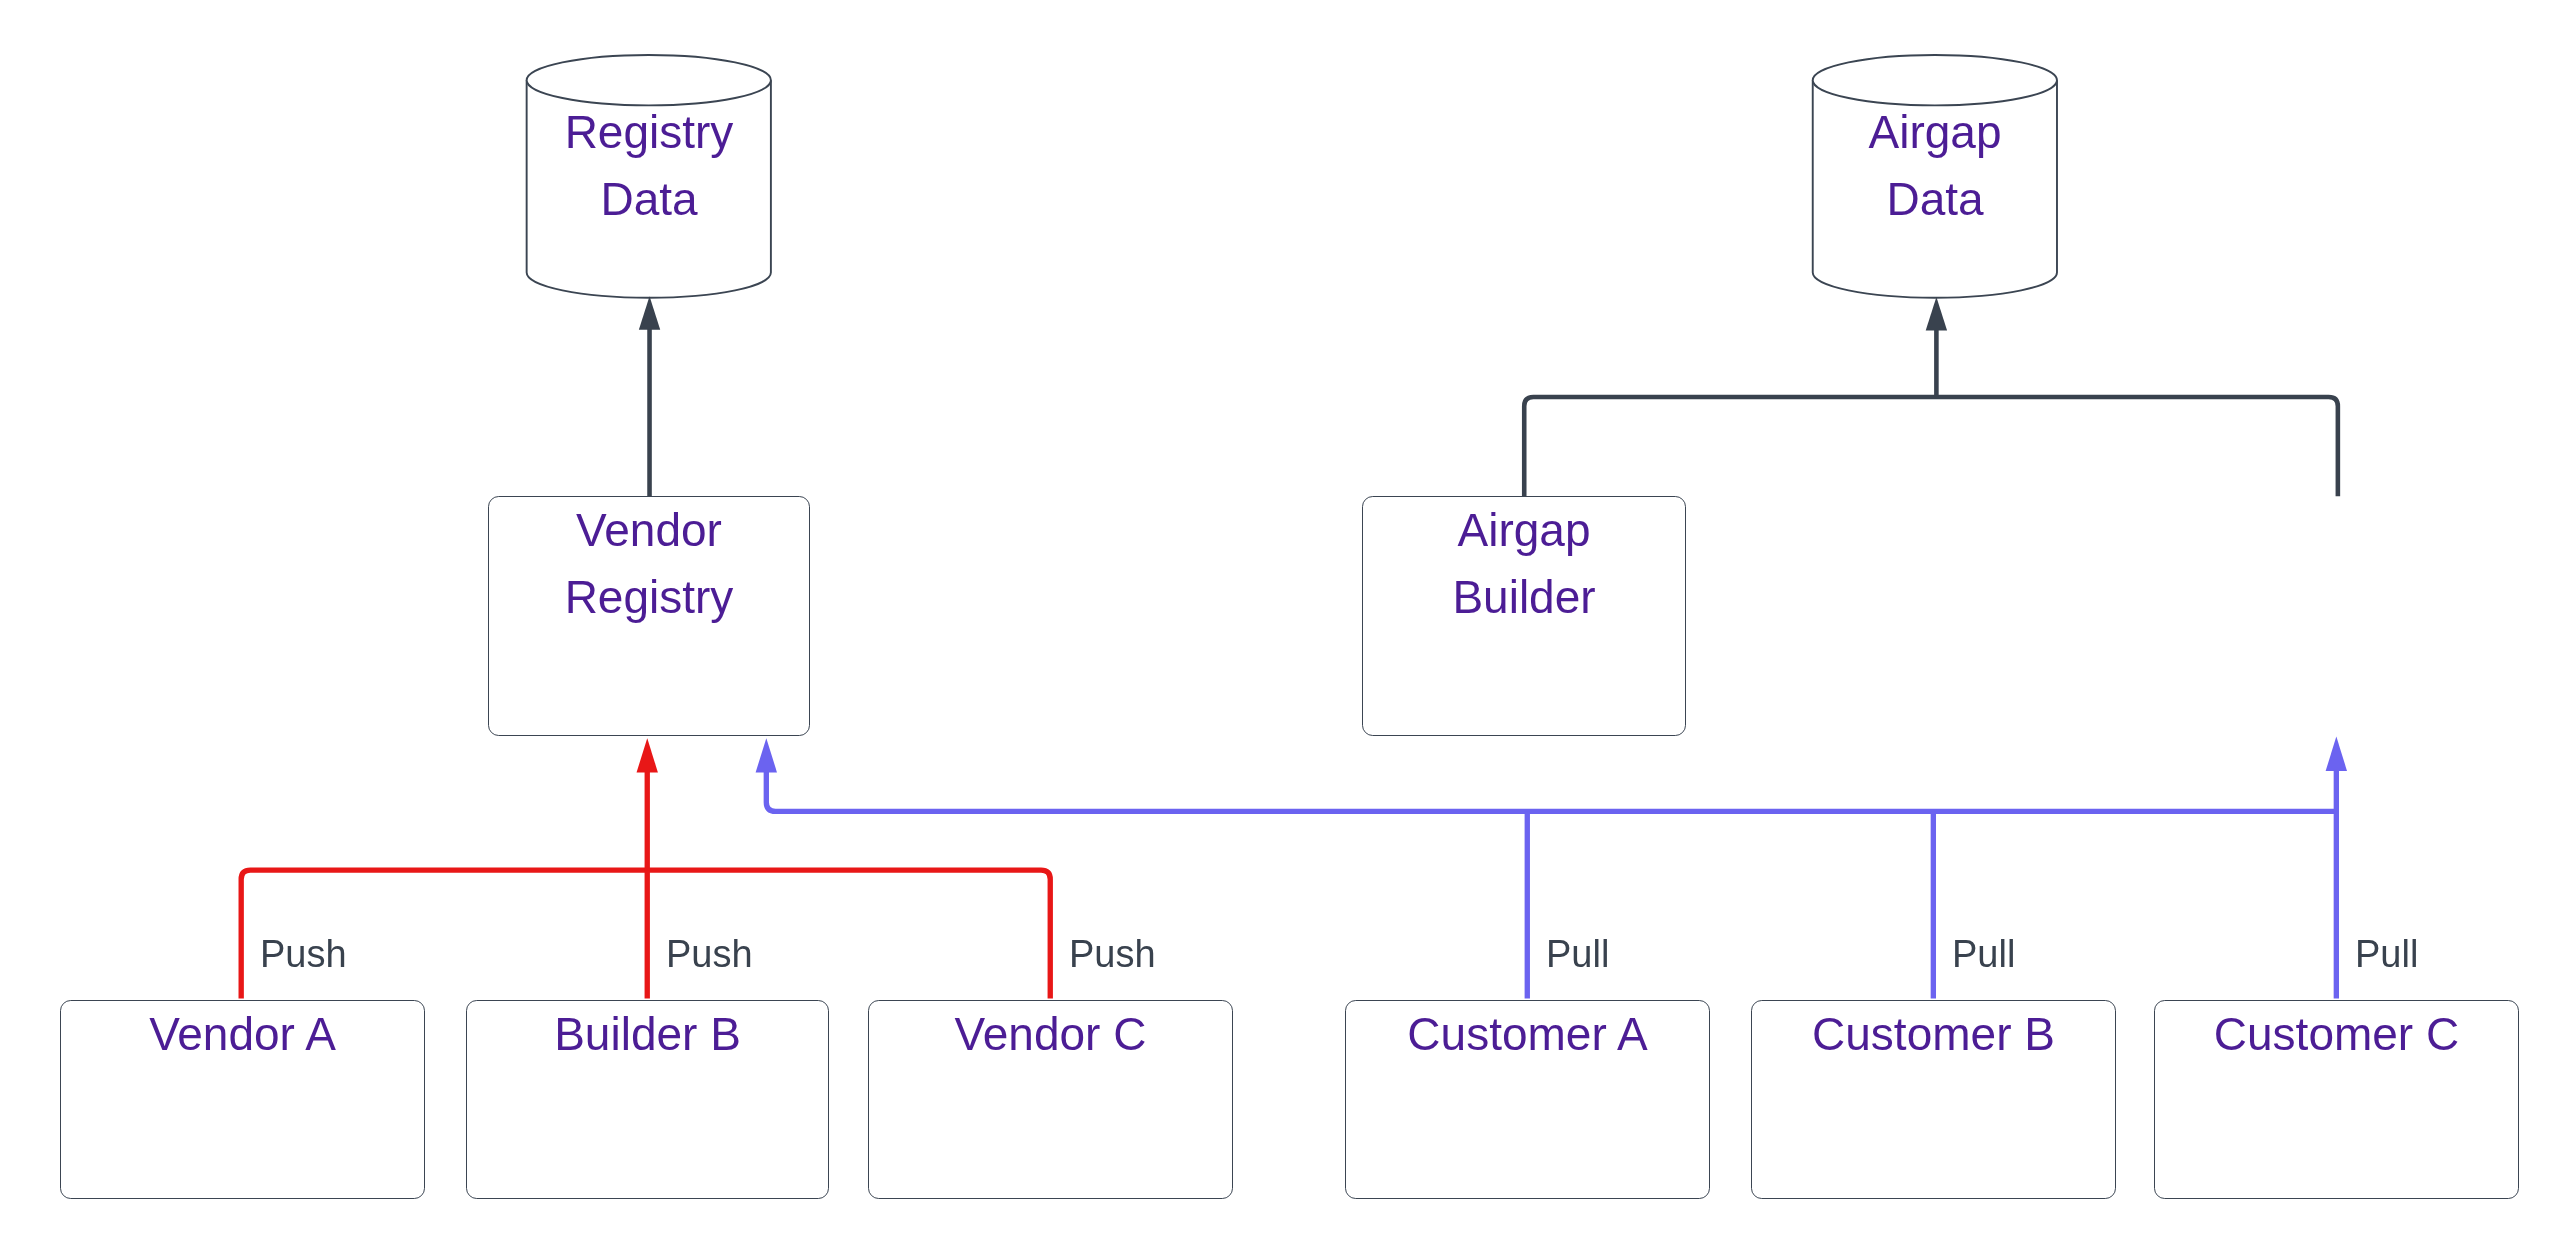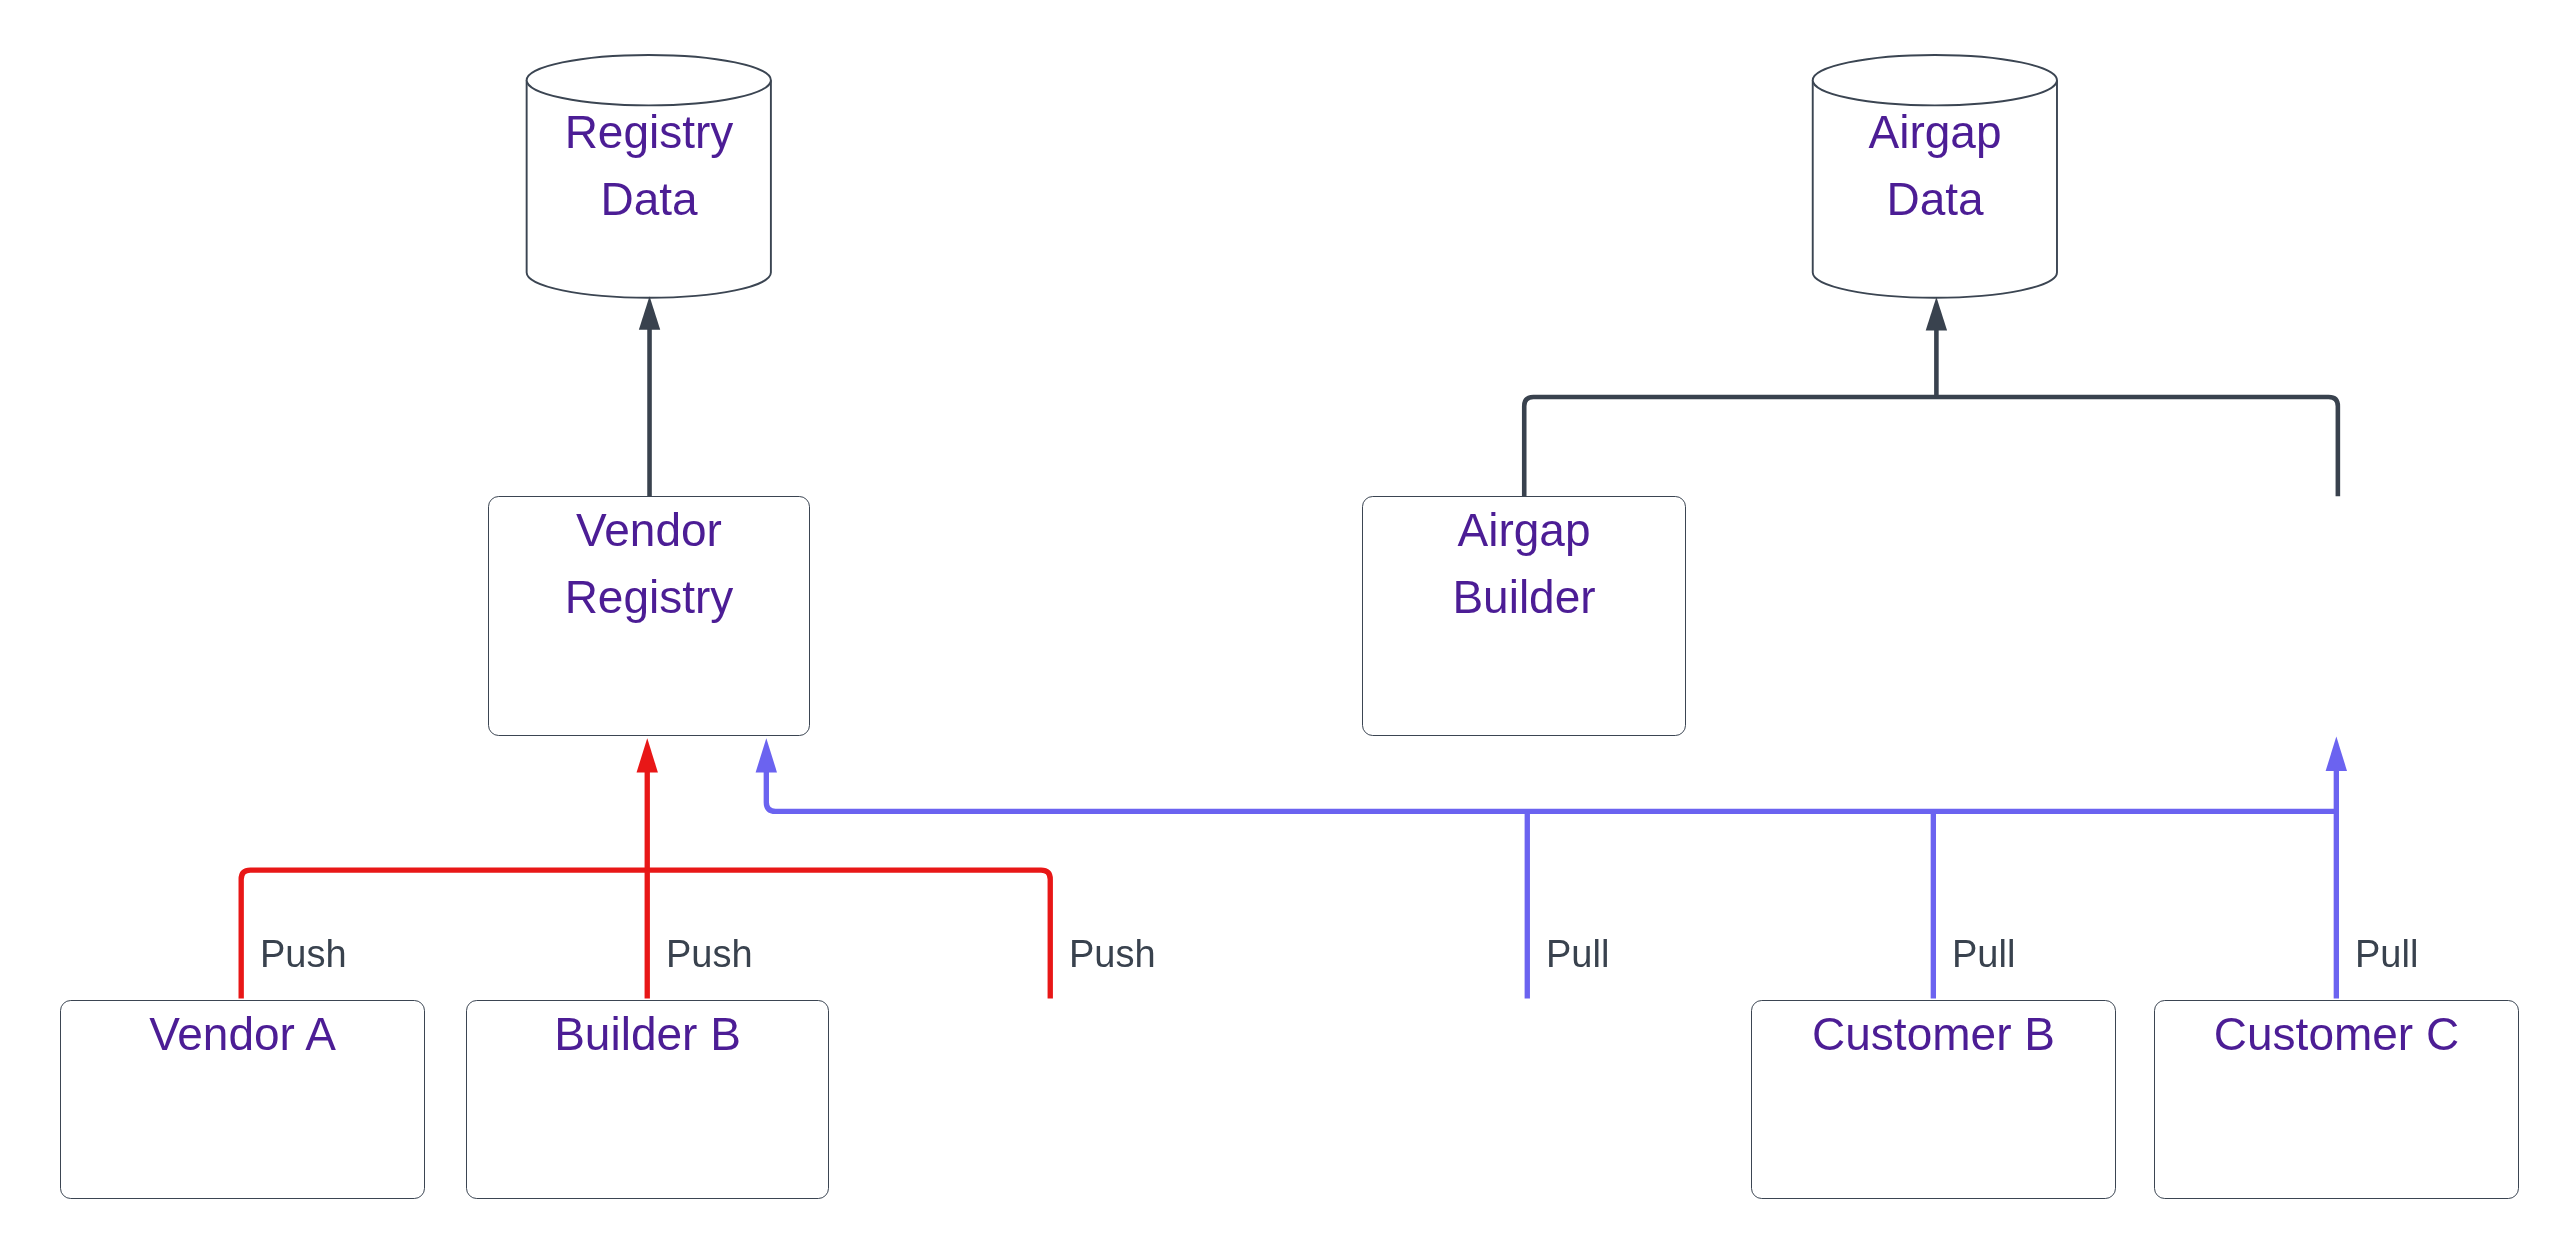--- a/index.html
+++ b/index.html
@@ -98,20 +98,26 @@
     <span>Airgap
 Builder</span>
   </div>
 
   <div class="node box" style="left:60px; top:1000px; width:365px; height:199px;">
     <span>Vendor A</span>
   </div>
   <div class="node box" style="left:466px; top:1000px; width:363px; height:199px;">
     <span>Builder B</span>
   </div>
+  <div class="node box" style="left:868px; top:1000px; width:365px; height:199px;">
+    <span>Vendor C</span>
+  </div>
+  <div class="node box" style="left:1345px; top:1000px; width:365px; height:199px;">
+    <span>Customer A</span>
+  </div>
   <div class="node box" style="left:1751px; top:1000px; width:365px; height:199px;">
     <span>Customer B</span>
   </div>
   <div class="node box" style="left:2154px; top:1000px; width:365px; height:199px;">
     <span>Customer C</span>
   </div>
 
   <div class="edge-label" style="left:260px; top:927px;">Push</div>
   <div class="edge-label" style="left:666px; top:927px;">Push</div>
   <div class="edge-label" style="left:1069px; top:927px;">Push</div>

